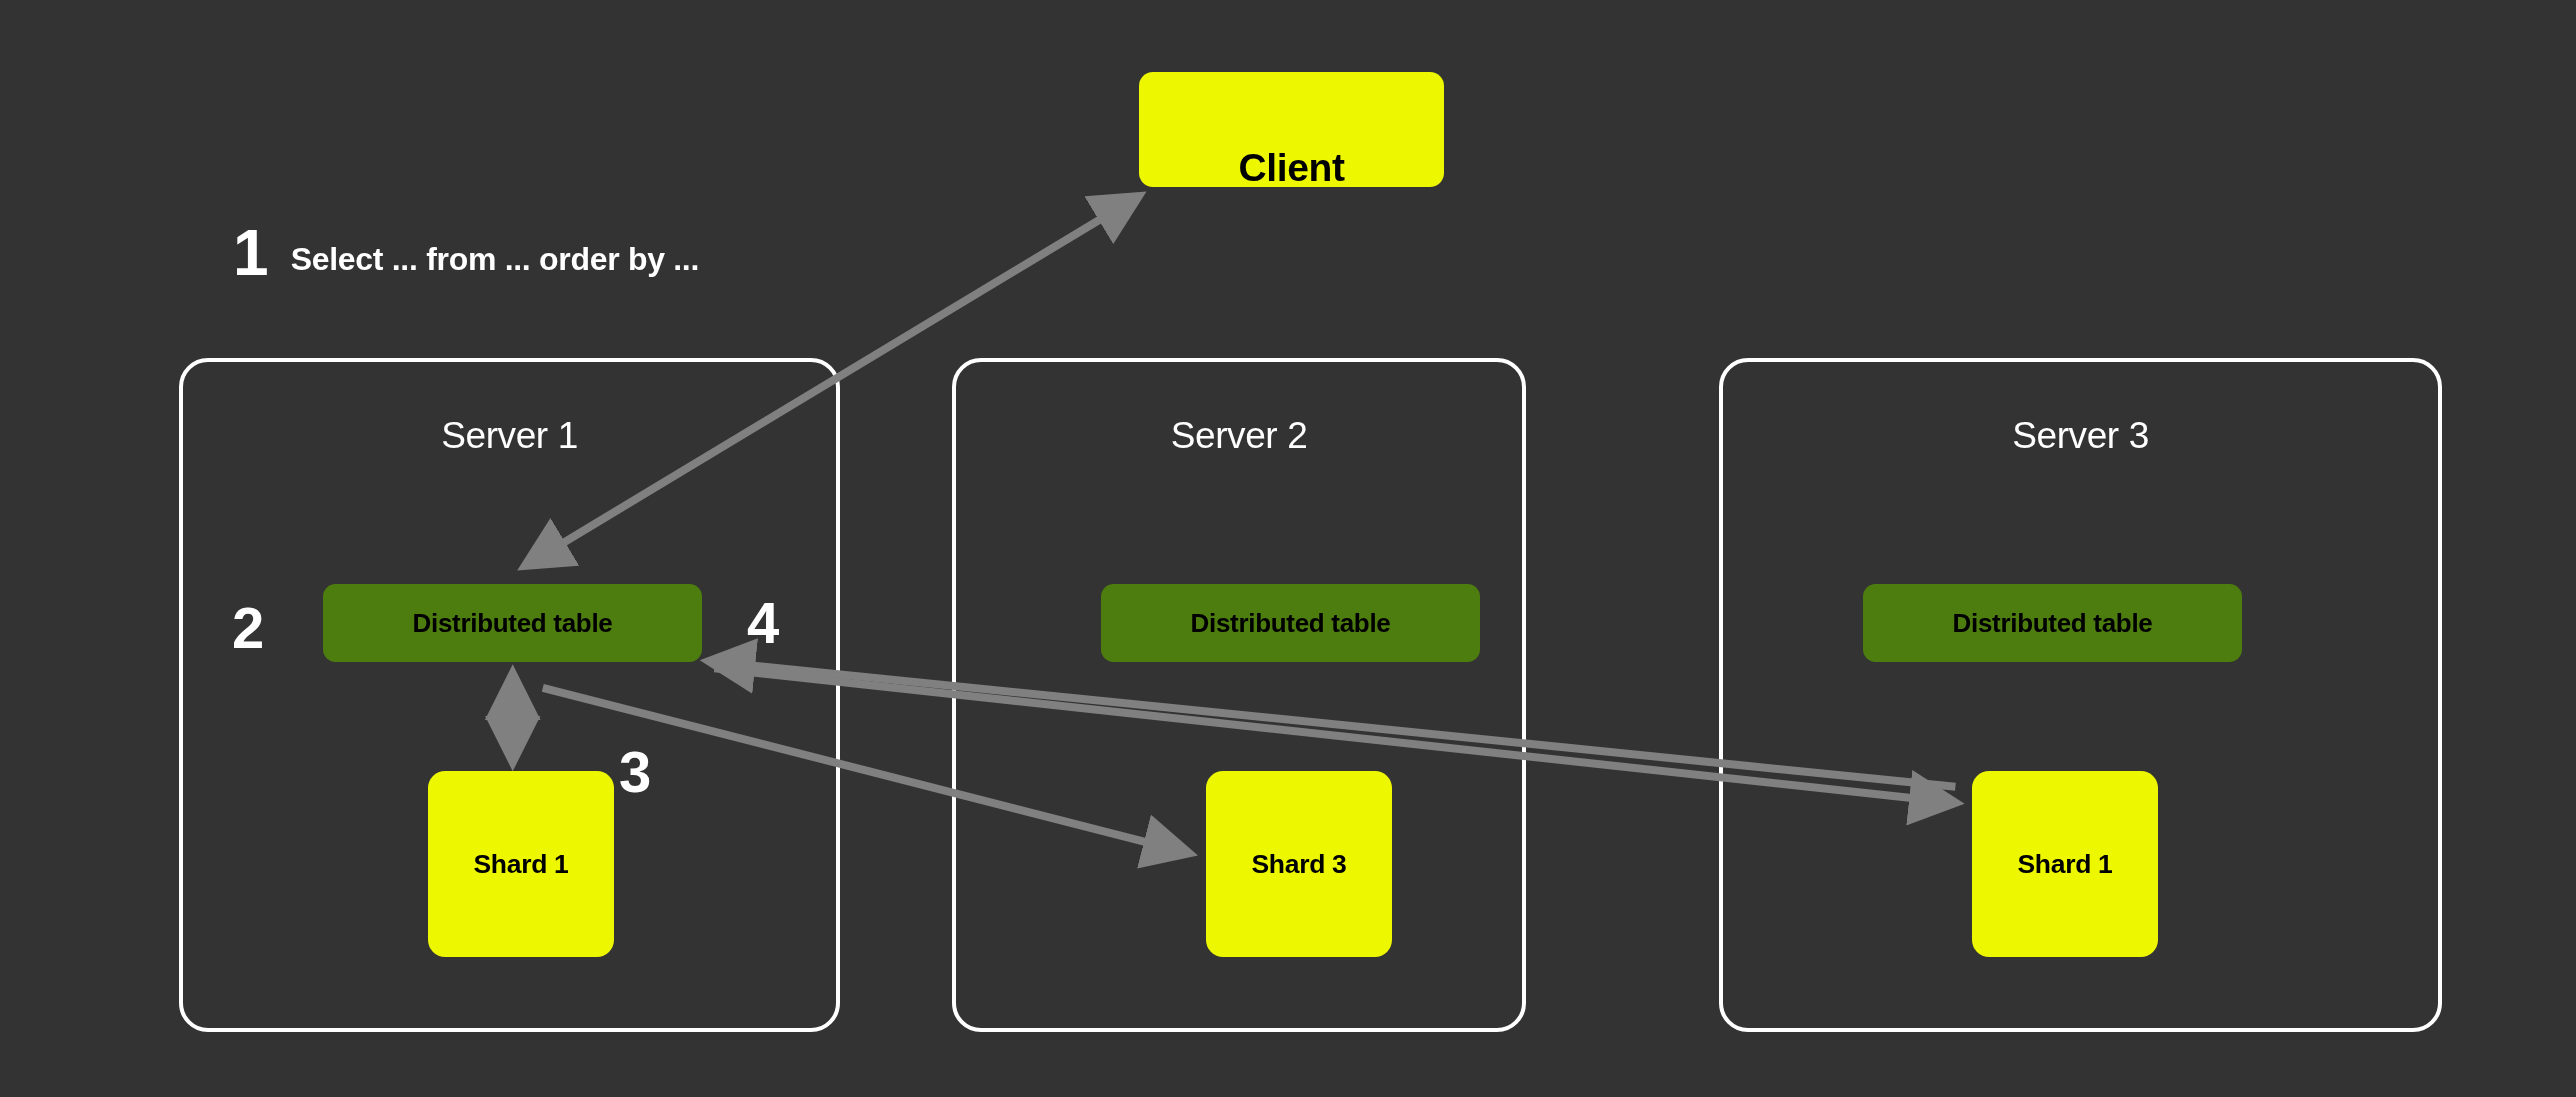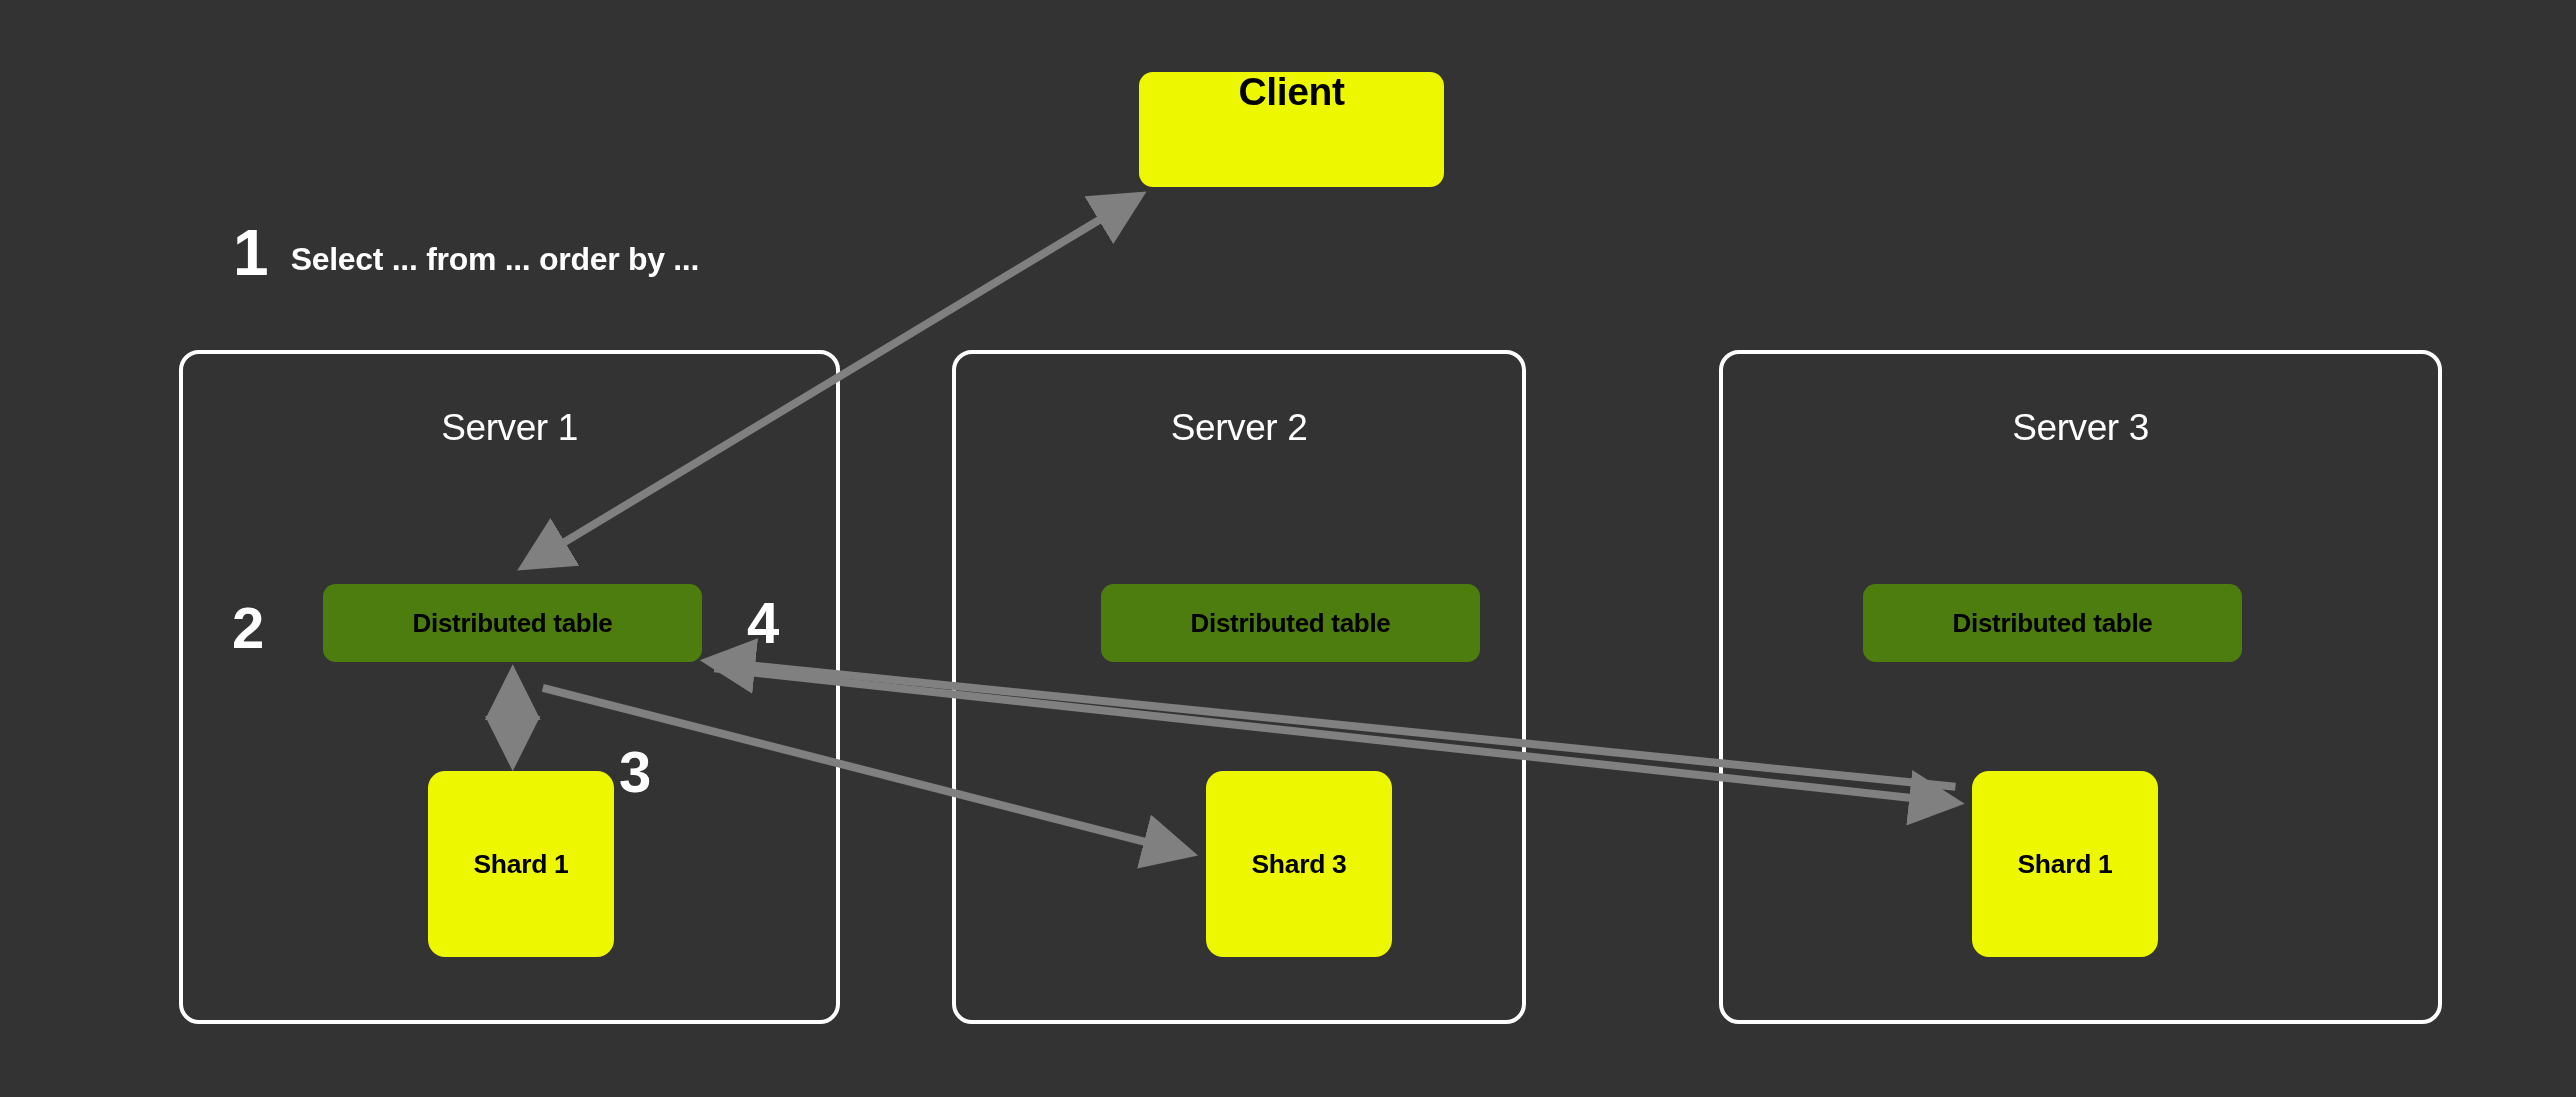--- a/index.html
+++ b/index.html
@@ -27,21 +27,21 @@
   
   .client-node {
     position: absolute;
     left: 1139px;
     top: 72px;
     width: 305px;
     height: 115px;
     background: #EDF700;
     border-radius: 14px;
     display: flex;
-    align-items: flex-start;
+    align-items: flex-end;
     justify-content: center;
     z-index: 10;
   }
   .client-label {
     color: #000000;
     font-size: 39px;
     font-weight: 700;
     letter-spacing: -0.4px;
     line-height: 1;
   }
@@ -69,24 +69,24 @@
     font-weight: 700;
     line-height: 1;
     letter-spacing: -0.3px;
     position: relative;
     top: -5.3px;
   }
 
   
   .server-panel {
     position: absolute;
-    top: 350px;
+    top: 358px;
     height: 674px;
     border: 4.4px solid #FFFFFF;
-    border-radius: 20px;
+    border-radius: 29px;
     box-sizing: border-box;
     z-index: 2;
   }
   #panel-server-1 { left: 179px;  width: 661px; }
   #panel-server-2 { left: 952px; width: 574px; }
   #panel-server-3 { left: 1719px; width: 723px; }
 
   .server-title {
     position: absolute;
     top: 55px;

